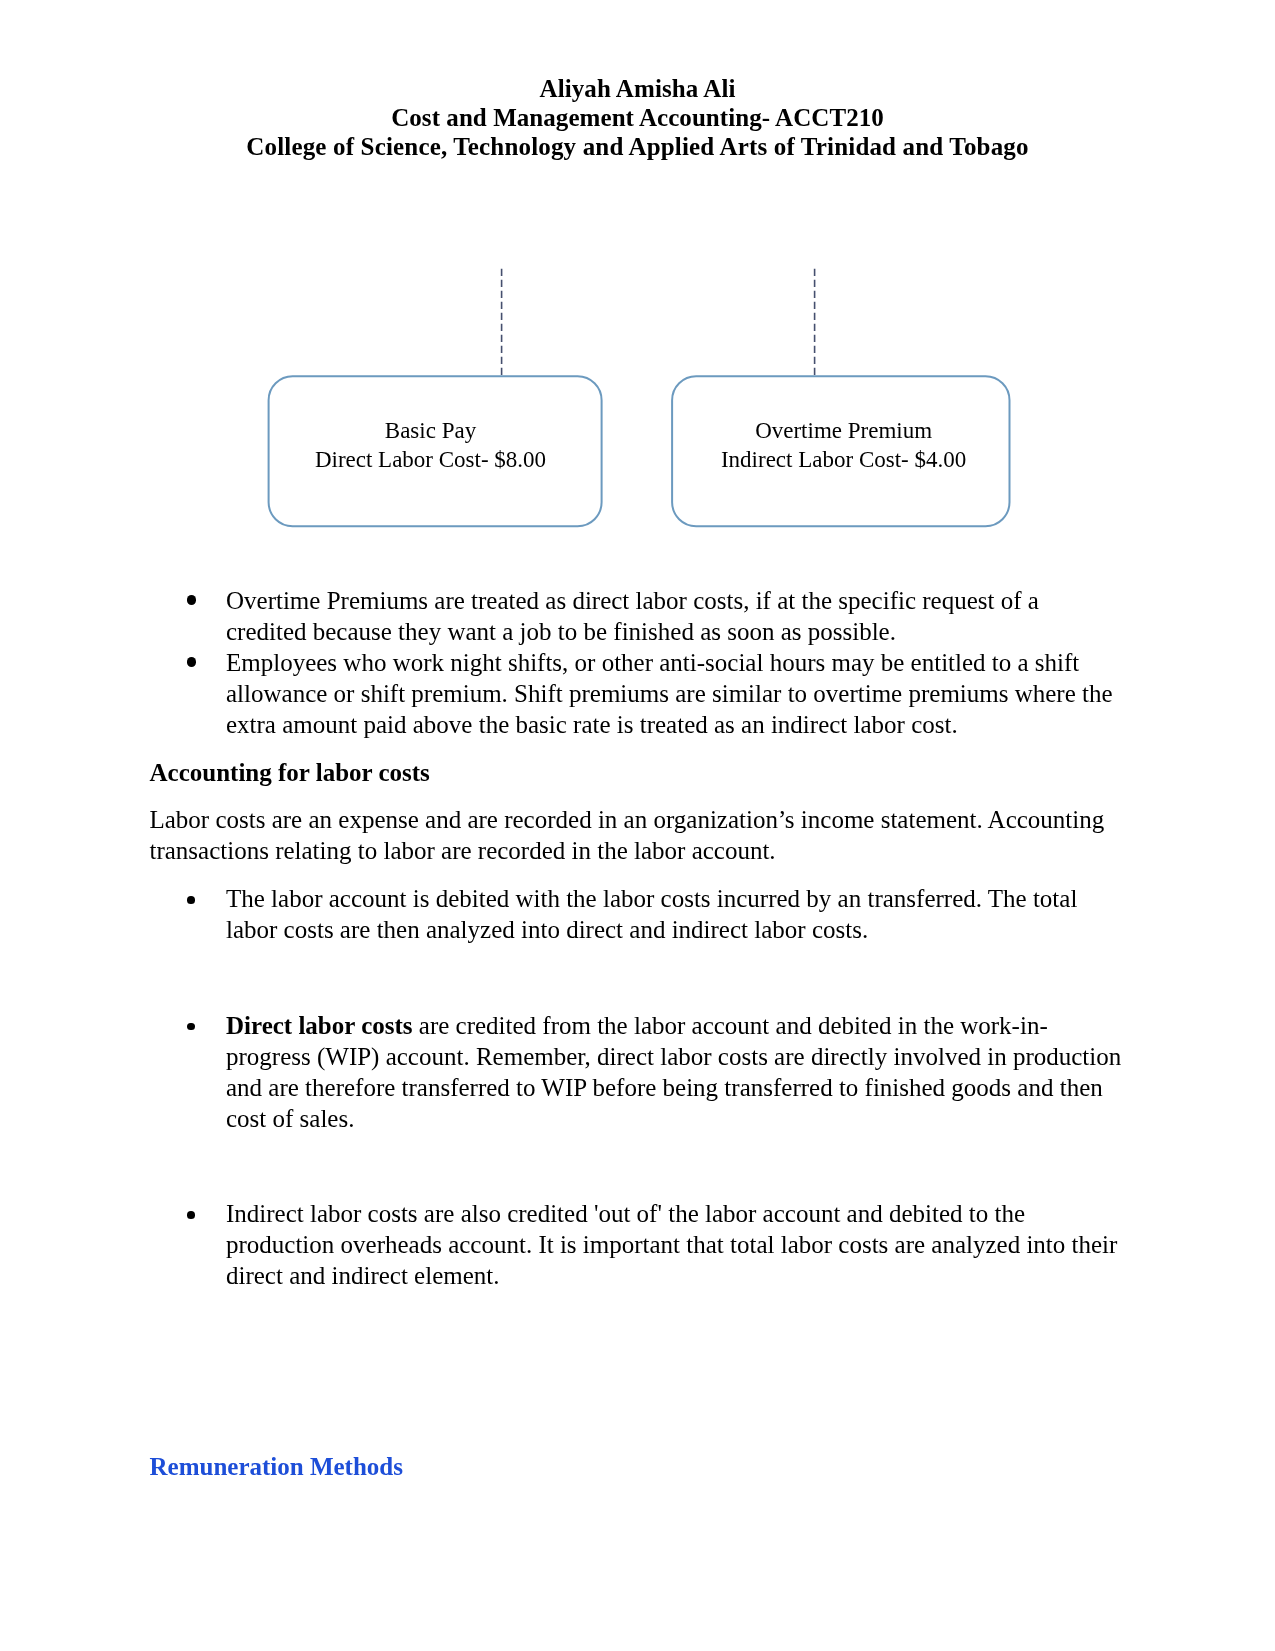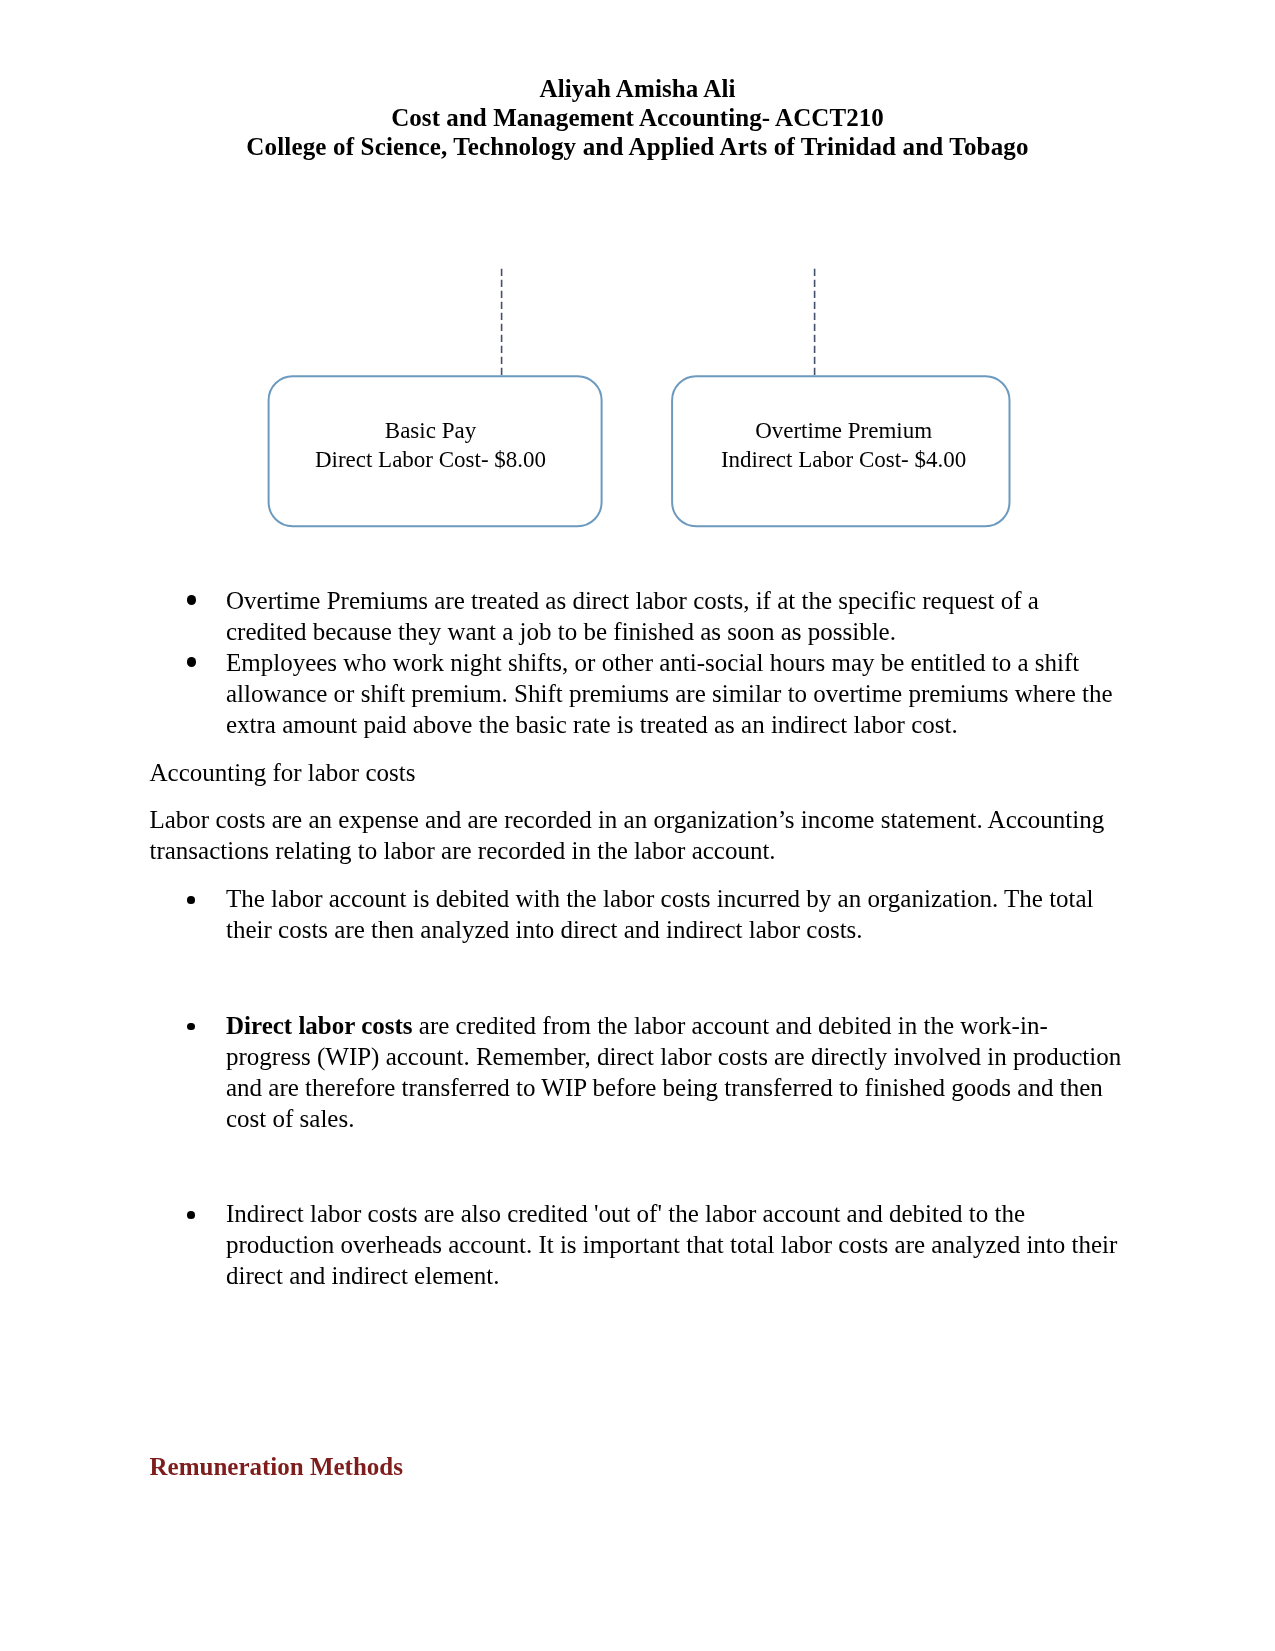--- a/index.html
+++ b/index.html
@@ -84,22 +84,22 @@
     line-height: 0;
     overflow: hidden;
     color: transparent;
   }
   ul.bl.bl-small li .bullet-glyph {
     left: 37.8px;
     top: 13.2px;
     width: 7.7px;
     height: 7.7px;
   }
-  .sec-head { font-weight: normal; }
-  .blue-head { font-weight: bold; color: #7f1d1d; }
+  .sec-head { font-weight: bold; }
+  .blue-head { font-weight: bold; color: #1d4ed8; }
 </style>
 </head>
 <body>
 
 <div class="page">
 
   <div class="doc-header">
     <div style="letter-spacing:0.09px">Aliyah Amisha Ali</div>
     <div style="letter-spacing:0.06px">Cost and Management Accounting- ACCT210</div>
     <div style="letter-spacing:0.165px">College of Science, Technology and Applied Arts of Trinidad and Tobago</div>
@@ -138,21 +138,21 @@
   <div class="body-col" style="top:756.8px;">
     <p class="sec-head">Accounting for labor costs</p>
   </div>
 
   <div class="body-col" style="top:804.4px;">
     <p>Labor costs are an expense and are recorded in an organization’s income statement. Accounting transactions relating to labor are recorded in the labor account.</p>
   </div>
 
   <ul class="body-col bl bl-small" style="top:882.8px;">
     <li>
-      <span class="bullet-glyph">•</span><span style="font-weight:bold"></span><span>The labor account is debited with the labor costs incurred by an organization. The total their costs are then analyzed into direct and indirect labor costs.</span>
+      <span class="bullet-glyph">•</span><span style="font-weight:bold"></span><span>The labor account is debited with the labor costs incurred by an transferred. The total labor costs are then analyzed into direct and indirect labor costs.</span>
     </li>
   </ul>
 
   <ul class="body-col bl bl-small" style="top:1009.6px;">
     <li>
       <span class="bullet-glyph">•</span><span style="font-weight:bold">Direct labor costs</span><span> are credited from the labor account and debited in the work-in-progress (WIP) account. Remember, direct labor costs are directly involved in production and are therefore transferred to WIP before being transferred to finished goods and then cost of sales.</span>
     </li>
   </ul>
 
   <ul class="body-col bl bl-small" style="top:1198.2px;">

